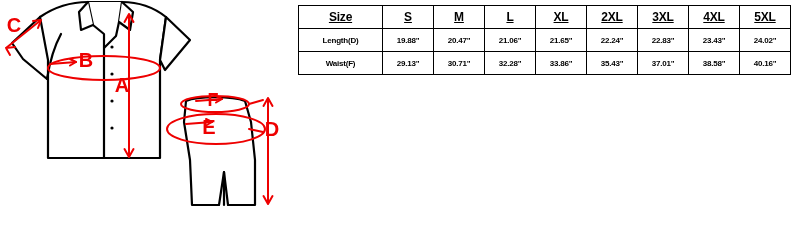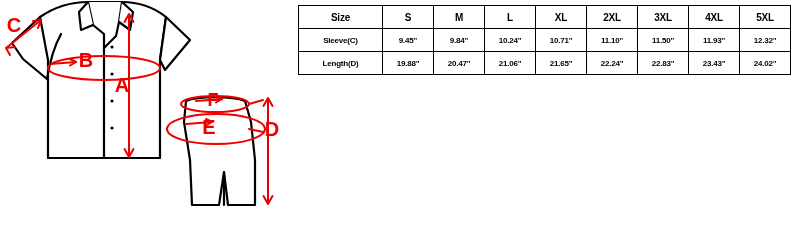--- a/index.html
+++ b/index.html
@@ -22,21 +22,21 @@
     height:22px;
     font-size:8px;
     font-weight:bold;
     color:#000000;
     padding:0 1px;
     letter-spacing:-0.2px;
     white-space:nowrap;
   }
   table.size-chart col.c-label{width:84px;}
   table.size-chart col.c-val{width:51px;}
-  table.size-chart thead th{font-size:10px;}
+  table.size-chart thead th{font-size:12px;text-decoration:underline;}
 </style>
 </head>
 <body>
 
 <div id="root">
 
   <div id="diagrams">
     <svg width="295" height="214" viewBox="0 0 295 214" xmlns="http://www.w3.org/2000/svg">
 
       <g stroke="#000000" stroke-width="2.2" fill="#ffffff" stroke-linejoin="round" stroke-linecap="round">
@@ -133,38 +133,38 @@
           <th>L</th>
           <th>XL</th>
           <th>2XL</th>
           <th>3XL</th>
           <th>4XL</th>
           <th>5XL</th>
         </tr>
       </thead>
       <tbody>
         <tr>
-          <td>Sleeve(C)</td>
-          <td>9.45"</td>
-          <td>9.84"</td>
-          <td>10.24"</td>
-          <td>10.71"</td>
-          <td>11.10"</td>
-          <td>11.50"</td>
-          <td>11.93"</td>
-          <td>12.32"</td>
-        </tr>
-        <tr>
           <td>Length(D)</td>
           <td>19.88"</td>
           <td>20.47"</td>
           <td>21.06"</td>
           <td>21.65"</td>
           <td>22.24"</td>
           <td>22.83"</td>
           <td>23.43"</td>
           <td>24.02"</td>
         </tr>
+        <tr>
+          <td>Waist(F)</td>
+          <td>29.13"</td>
+          <td>30.71"</td>
+          <td>32.28"</td>
+          <td>33.86"</td>
+          <td>35.43"</td>
+          <td>37.01"</td>
+          <td>38.58"</td>
+          <td>40.16"</td>
+        </tr>
       </tbody>
     </table>
   </div>
 
 </div>
 
 </body></html>

